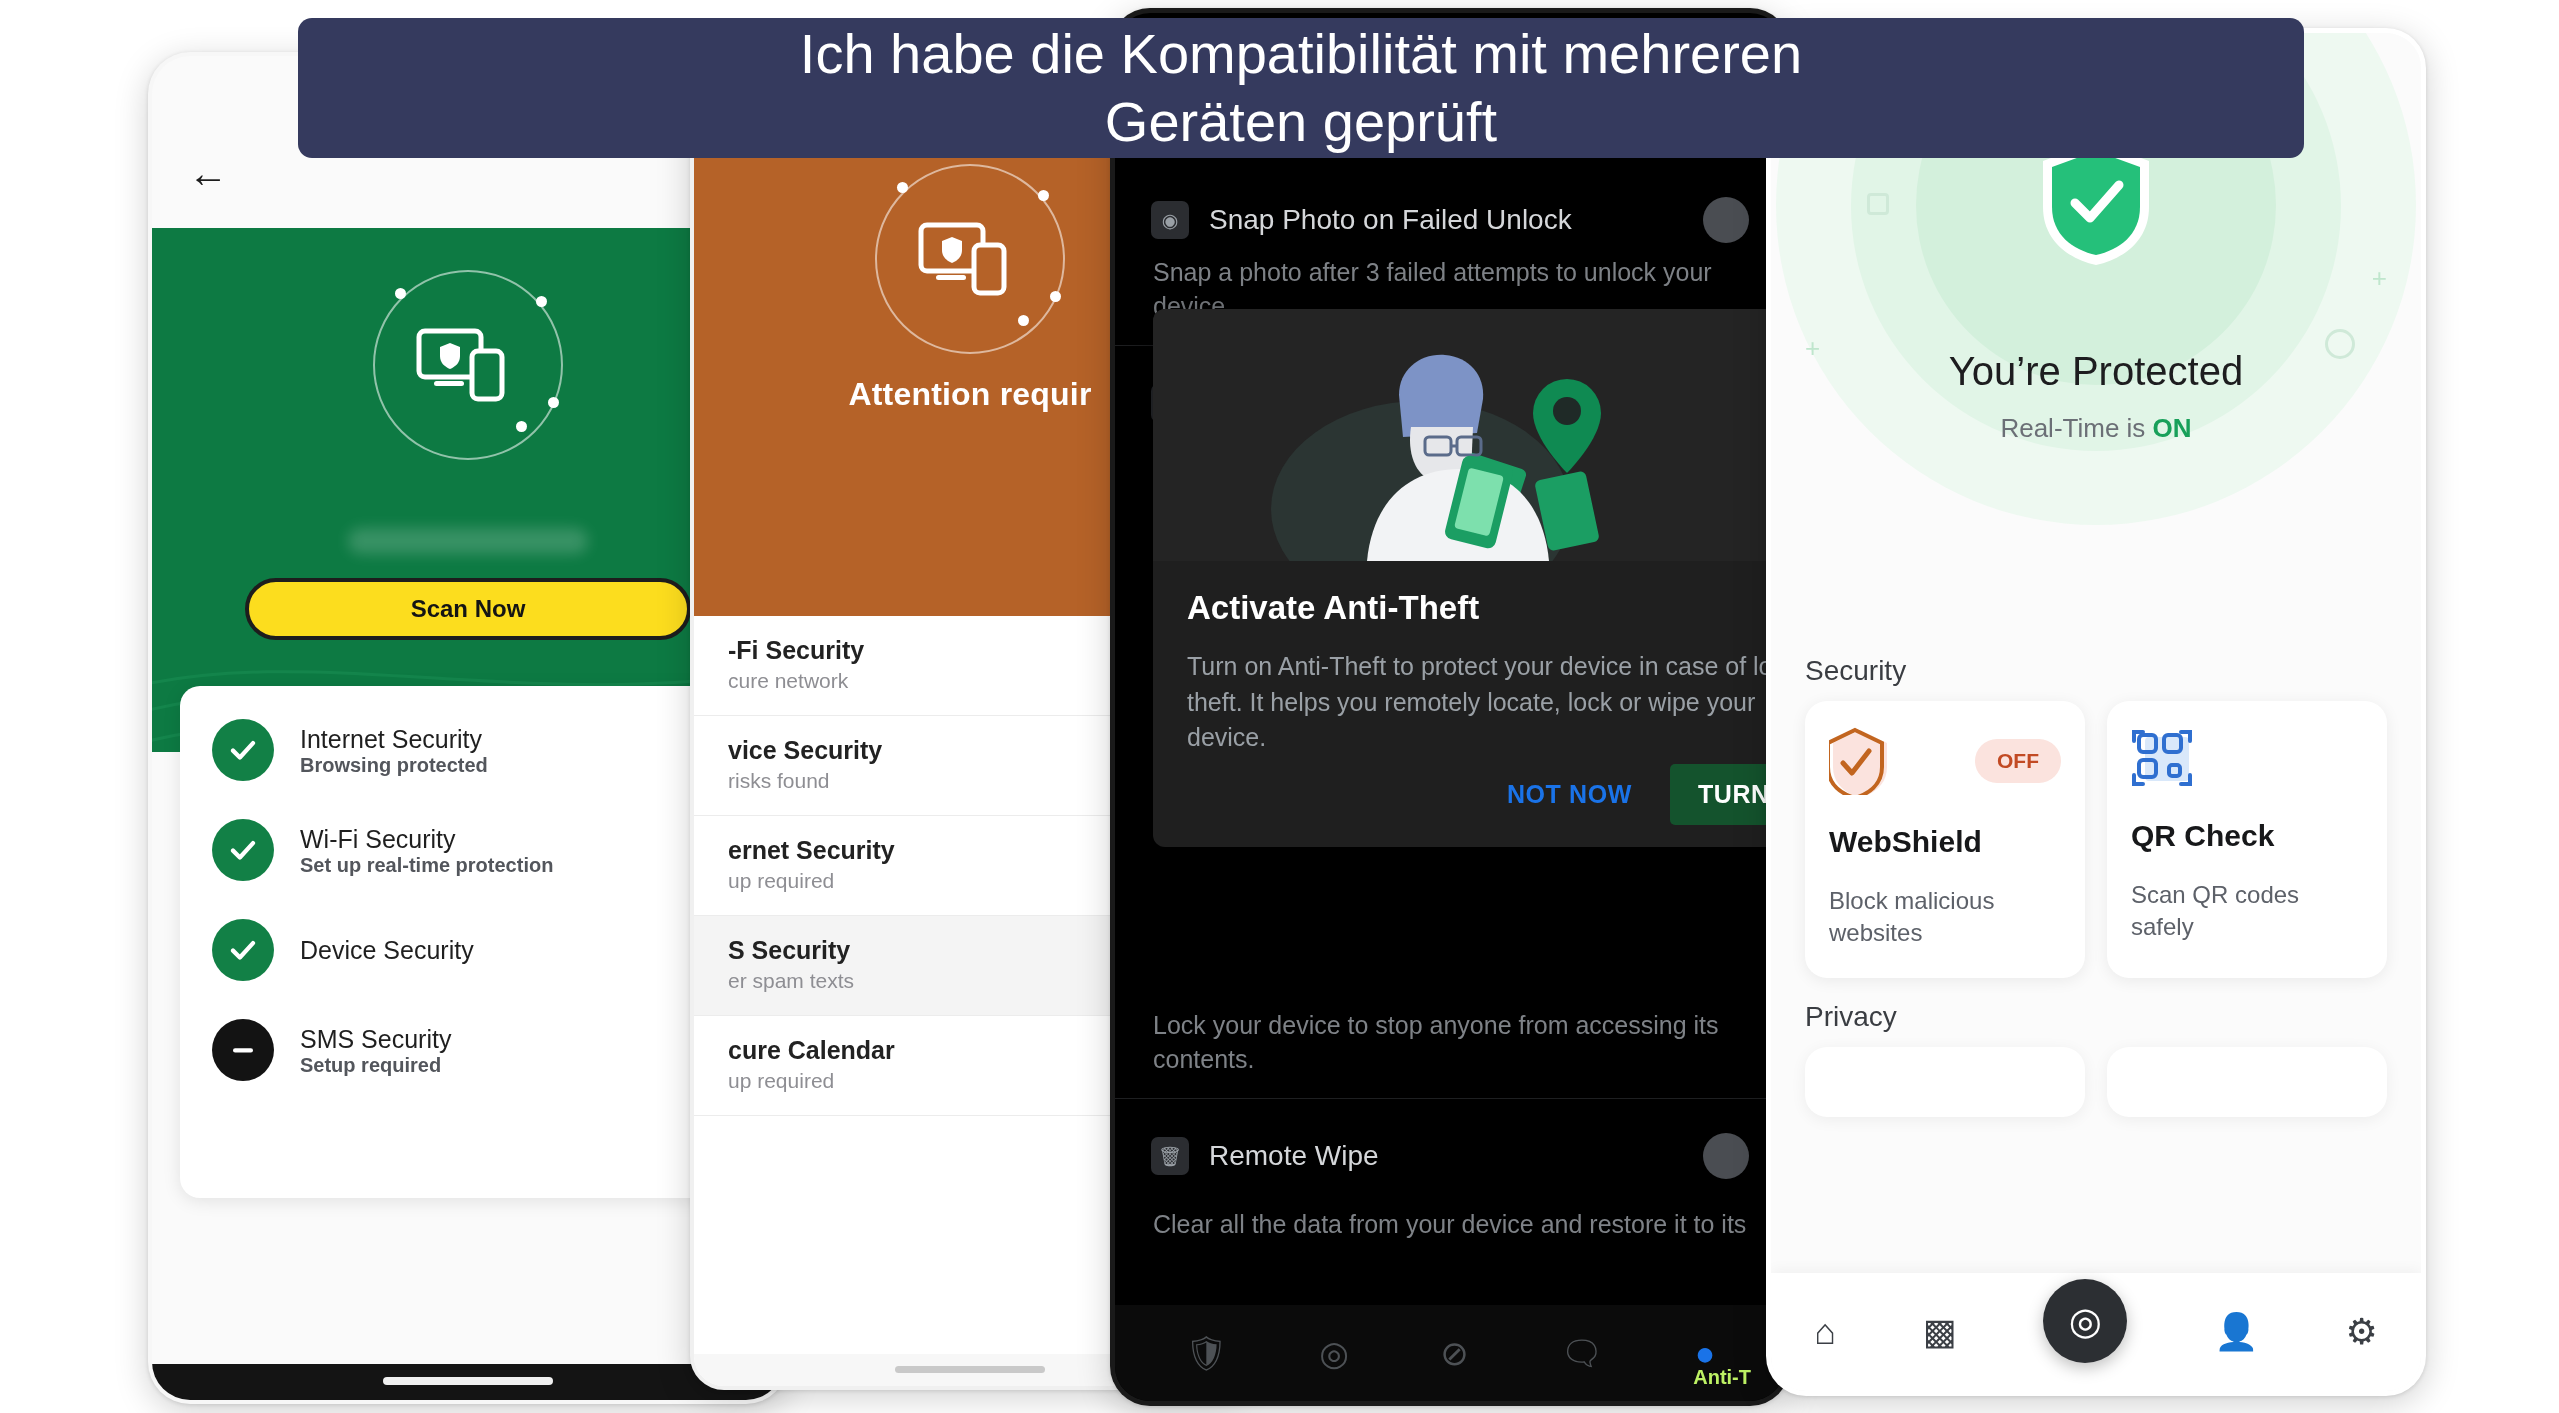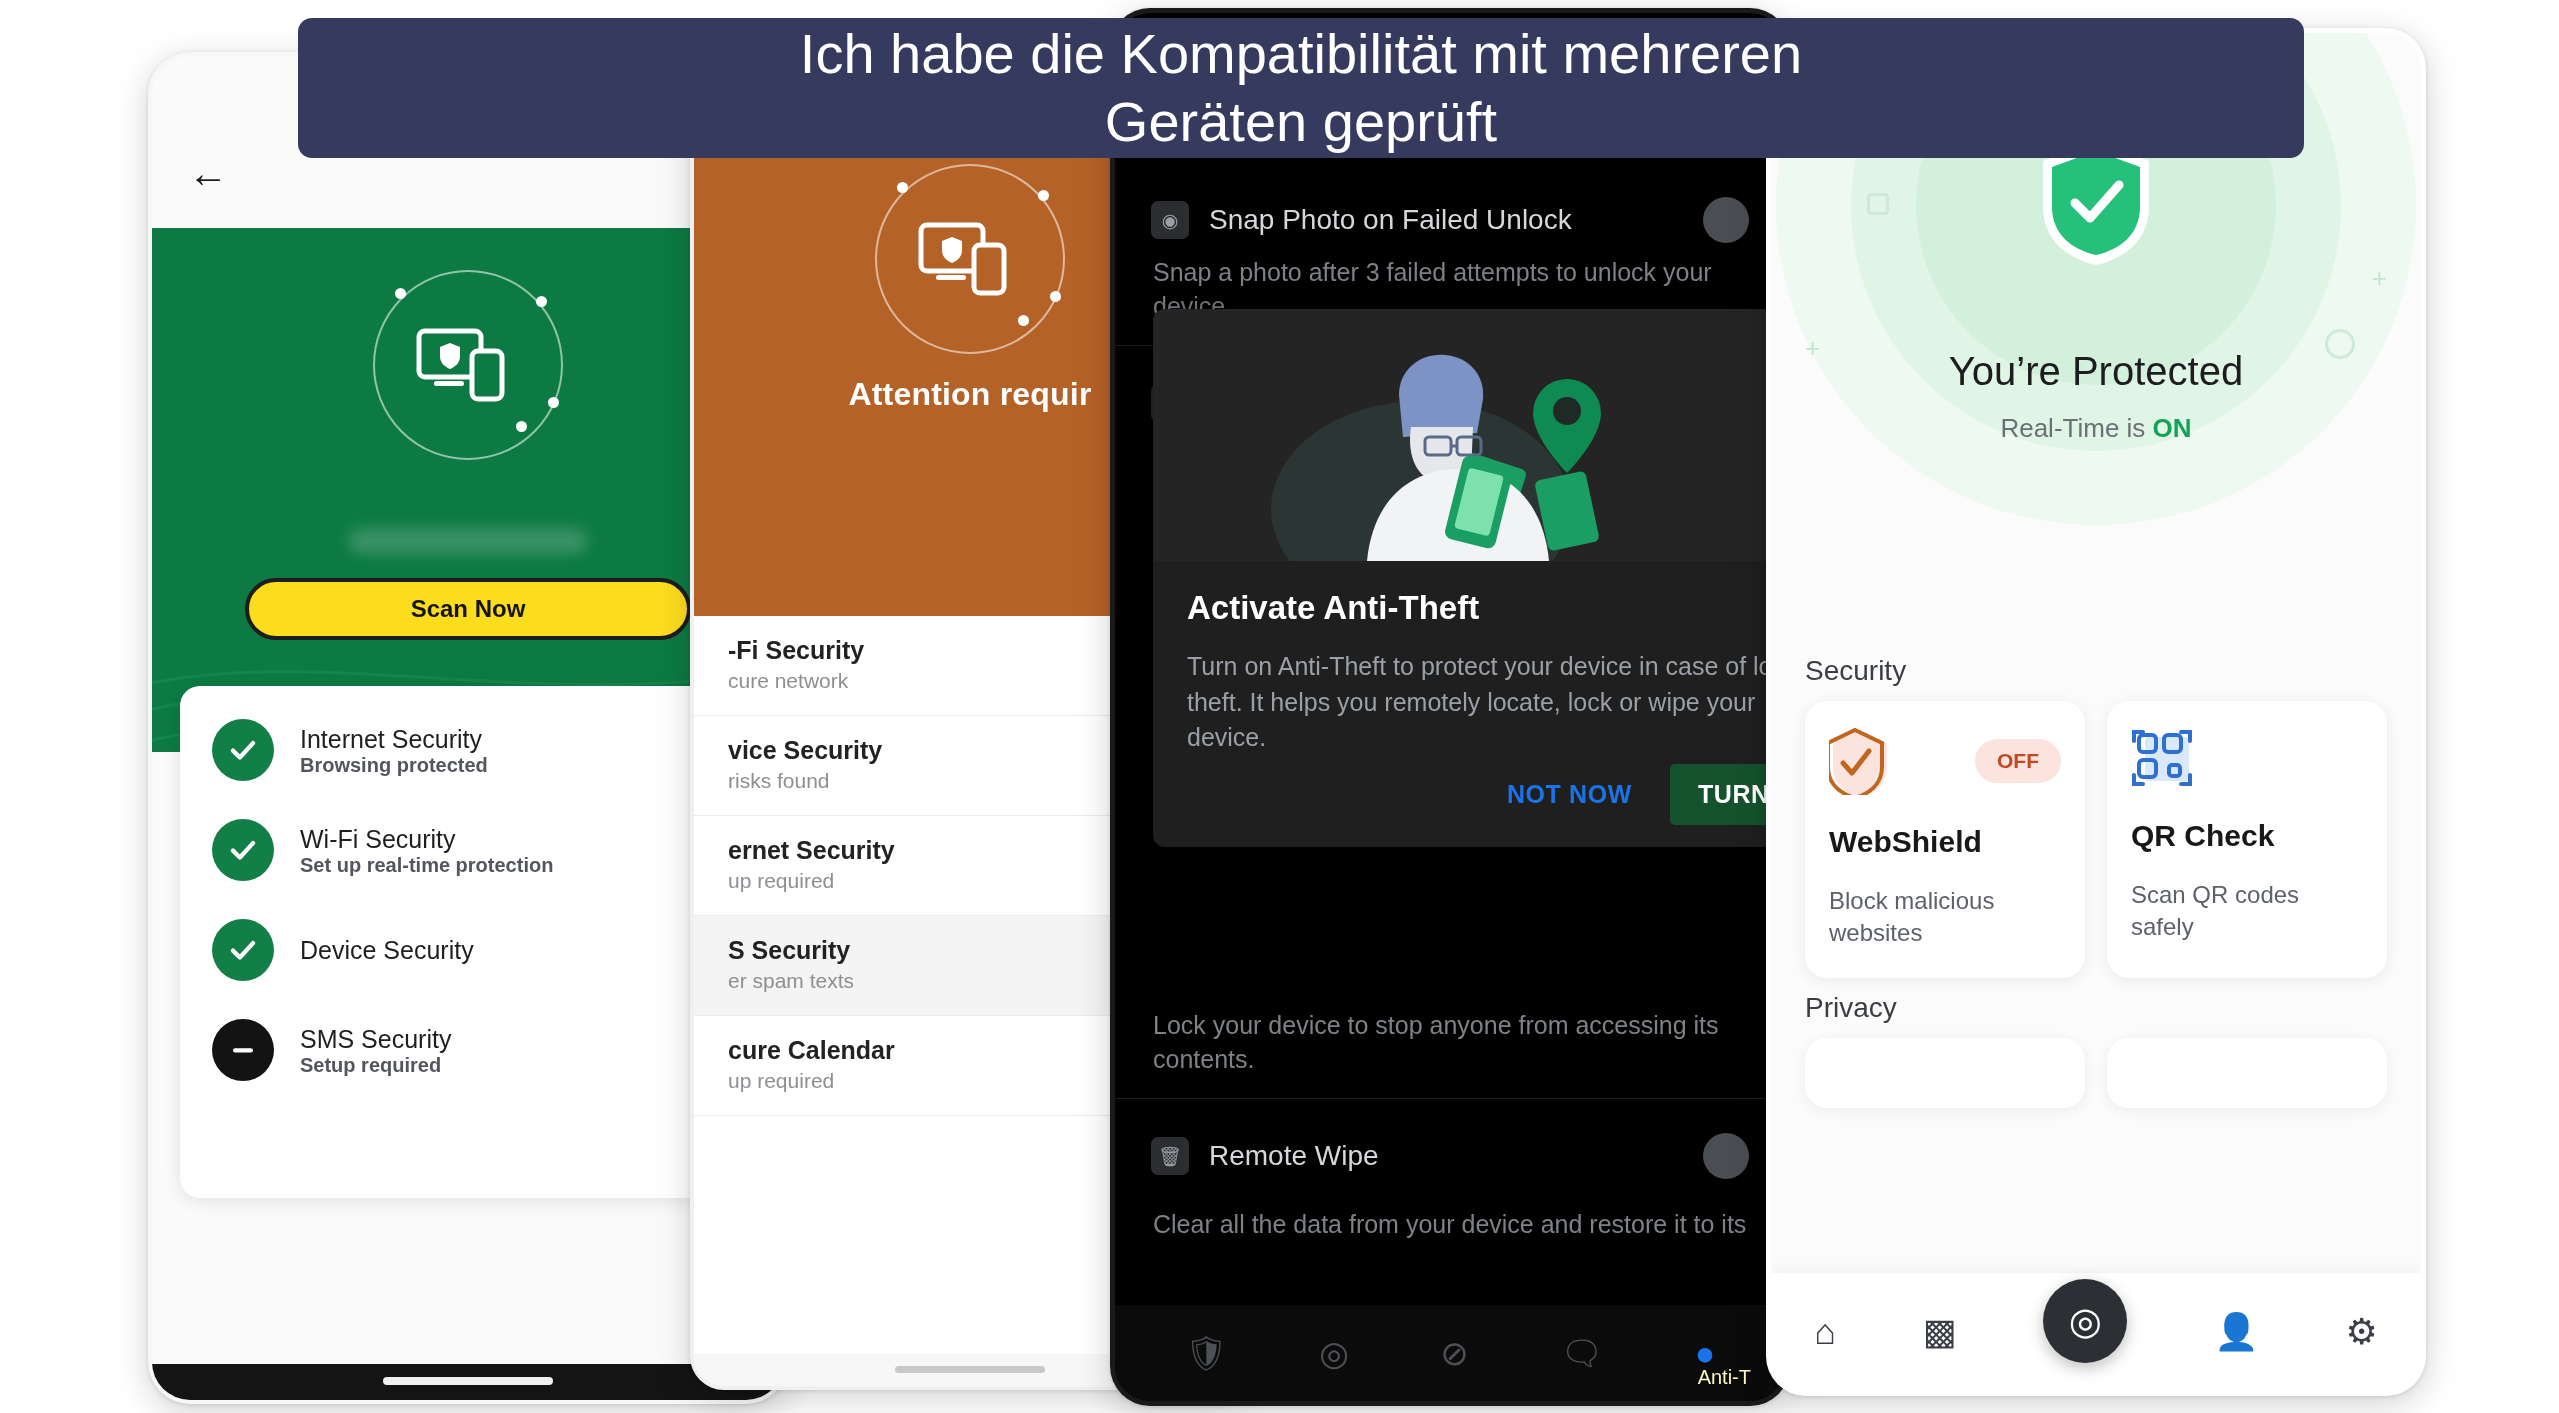--- a/index.html
+++ b/index.html
@@ -114,21 +114,21 @@
                  align-items:center; gap:18px; }
   .btn-text { color:#1a73e8; font-size:25px; font-weight:bold; letter-spacing:.6px;
               padding:14px 20px; cursor:pointer; }
   .btn-fill { background:#14532d; color:#fff; font-size:25px; font-weight:bold;
               letter-spacing:.6px; padding:16px 28px; border-radius:5px; cursor:pointer; }
   #p3-nav { position:absolute; left:0; bottom:0; width:100%; height:96px;
             background:#0b0b0b; display:flex; align-items:center;
             justify-content:space-around; padding:0 24px; }
   .navi { color:#4d5155; font-size:34px; }
   .navi.act { color:#1a73e8; }
-  .nav-label { position:absolute; right:34px; bottom:12px; color:#fef9c3; font-size:20px; }
+  .nav-label { position:absolute; right:34px; bottom:12px; color:#bef264; font-size:20px;font-weight:bold; }
 
   
   #phone4 { left:1766px; top:28px; width:660px; height:1368px; background:#ffffff;
             border-radius:40px; }
   #p4-screen { left:5px; top:5px; width:650px; height:1358px; background:#fbfbfb;
                border-radius:35px; overflow:hidden; }
   #p4-hero { position:relative; height:600px; background:#fbfbfb; overflow:hidden; }
   .ring { position:absolute; left:50%; transform:translateX(-50%); border-radius:50%; }
   .r1 { width:640px; height:640px; top:-148px; background:#eef9f1; }
   .r2 { width:490px; height:490px; top:-72px; background:#e1f5e7; }
@@ -444,21 +444,21 @@
               <rect x="8" y="33" width="17" height="17" rx="4" fill="none" stroke="#2f6fd0" stroke-width="4"></rect>
               <rect x="38" y="38" width="11" height="11" rx="3" fill="none" stroke="#2f6fd0" stroke-width="4"></rect>
               <path d="M3 14 V5 h9 M50 5 h9 v9 M59 48 v9 h-9 M12 57 H3 v-9" stroke="#2f6fd0" stroke-width="4" fill="none" stroke-linecap="round"></path>
             </svg>
           </div>
           <div class="c-title">QR Check</div>
           <div class="c-sub">Scan QR codes safely</div>
         </div>
       </div>
 
-      <div class="sect-h" style="padding-top:14px">Privacy</div>
+      <div class="sect-h" style="padding-top:23px">Privacy</div>
 
       <div style="display:flex;gap:22px;padding:0 34px">
         <div style="flex:1;height:70px;background:#fff;border-radius:22px;box-shadow:0 3px 16px rgba(0,0,0,.06)"></div>
         <div style="flex:1;height:70px;background:#fff;border-radius:22px;box-shadow:0 3px 16px rgba(0,0,0,.06)"></div>
       </div>
 
       <div id="p4-nav">
         <span class="n4">⌂</span>
         <span class="n4">▩</span>
         <span class="n4-center">◎</span>

